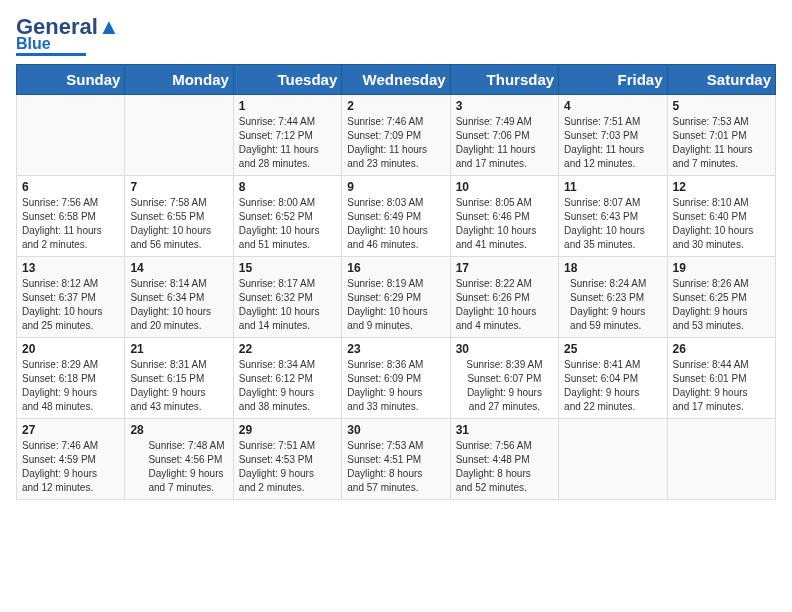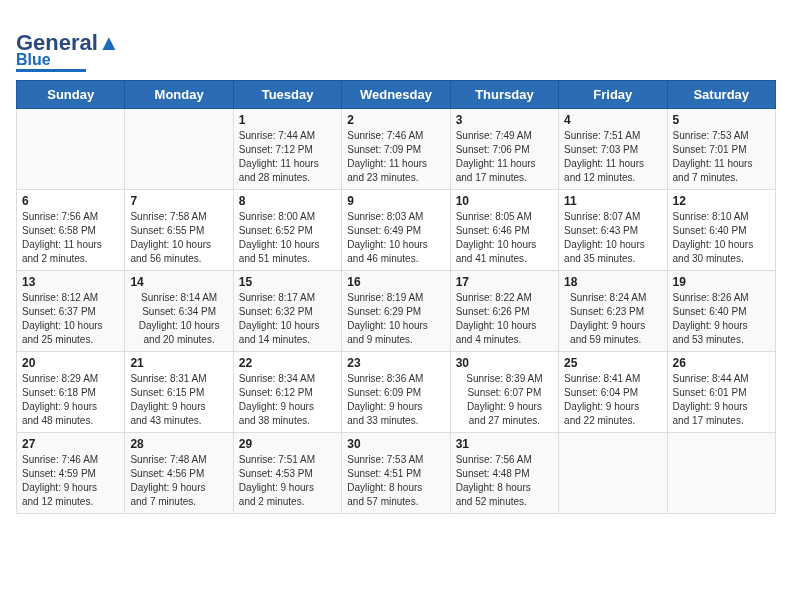--- a/index.html
+++ b/index.html
@@ -8,21 +8,20 @@
       background: #fff;
       width: 792px;
       min-height: 612px;
       padding: 16px;
     }
     .header {
       display: flex;
       justify-content: space-between;
       align-items: flex-start;
       margin-bottom: 8px;
-      margin-top: 16px;
     }
     .logo {
       display: flex;
       flex-direction: column;
       align-items: flex-start;
     }
     .logo-text {
       font-size: 22px;
       font-weight: bold;
       color: #2a4a7f;
@@ -49,24 +48,24 @@
     table {
       width: 100%;
       border-collapse: collapse;
       table-layout: fixed;
     }
     thead tr {
       background: #2a6db5;
     }
     thead th {
       color: #fff;
-      font-size: 13px;
+      font-size: 15px;
       font-weight: bold;
-      padding: 6px 16px;
-      text-align: center;
+      padding: 6px 4px;
+      text-align: right;
       border: 1px solid #1a5a99;
     }
     tbody tr {
       border-bottom: 1px solid #ccc;
     }
     tbody td {
       vertical-align: top;
       padding: 4px 5px;
       font-size: 10.5px;
       color: #222;
@@ -216,21 +215,21 @@
       <tr>
         <td>
           <span class="day-num">13</span>
           <div class="day-info" style="white-space: pre-line;">Sunrise: 8:12 AM
 Sunset: 6:37 PM
 Daylight: 10 hours
 and 25 minutes.</div>
         </td>
         <td>
           <span class="day-num">14</span>
-          <div class="day-info" style="white-space: pre-line; text-align: center;">Sunrise: 8:14 AM
+          <div class="day-info" style="white-space: pre-line;">Sunrise: 8:14 AM
 Sunset: 6:34 PM
 Daylight: 10 hours
 and 20 minutes.</div>
         </td>
         <td>
           <span class="day-num">15</span>
           <div class="day-info" style="white-space: pre-line;">Sunrise: 8:17 AM
 Sunset: 6:32 PM
 Daylight: 10 hours
 and 14 minutes.</div>
@@ -252,21 +251,21 @@
         <td>
           <span class="day-num">18</span>
           <div class="day-info" style="white-space: pre-line; margin-left: 6px;">Sunrise: 8:24 AM
 Sunset: 6:23 PM
 Daylight: 9 hours
 and 59 minutes.</div>
         </td>
         <td>
           <span class="day-num">19</span>
           <div class="day-info" style="white-space: pre-line;">Sunrise: 8:26 AM
-Sunset: 6:40 PM
+Sunset: 6:25 PM
 Daylight: 9 hours
 and 53 minutes.</div>
         </td>
       </tr>
       <tr>
         <td>
           <span class="day-num">20</span>
           <div class="day-info" style="white-space: pre-line;">Sunrise: 8:29 AM
 Sunset: 6:18 PM
 Daylight: 9 hours
@@ -318,21 +317,21 @@
       <tr>
         <td>
           <span class="day-num">27</span>
           <div class="day-info" style="white-space: pre-line;">Sunrise: 7:46 AM
 Sunset: 4:59 PM
 Daylight: 9 hours
 and 12 minutes.</div>
         </td>
         <td>
           <span class="day-num">28</span>
-          <div class="day-info" style="white-space: pre-line;">Sunrise: 7:48 AM
+          <div class="day-info" style="white-space: pre-line; margin-left: 18px;">Sunrise: 7:48 AM
 Sunset: 4:56 PM
 Daylight: 9 hours
 and 7 minutes.</div>
         </td>
         <td>
           <span class="day-num">29</span>
           <div class="day-info" style="white-space: pre-line;">Sunrise: 7:51 AM
 Sunset: 4:53 PM
 Daylight: 9 hours
 and 2 minutes.</div>

